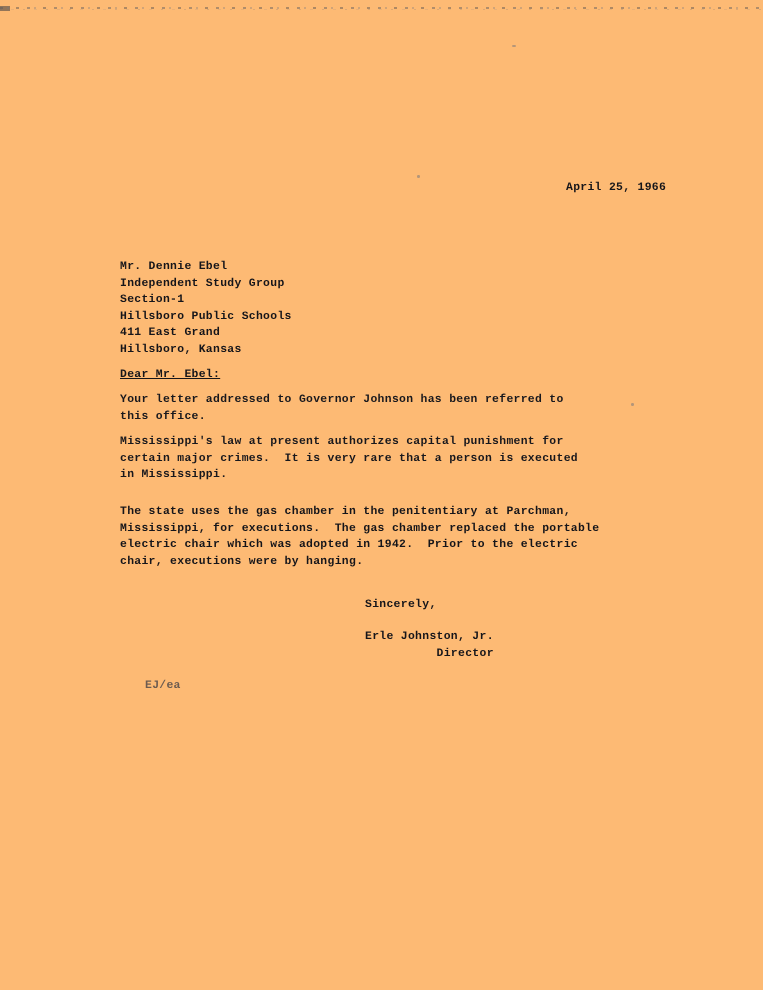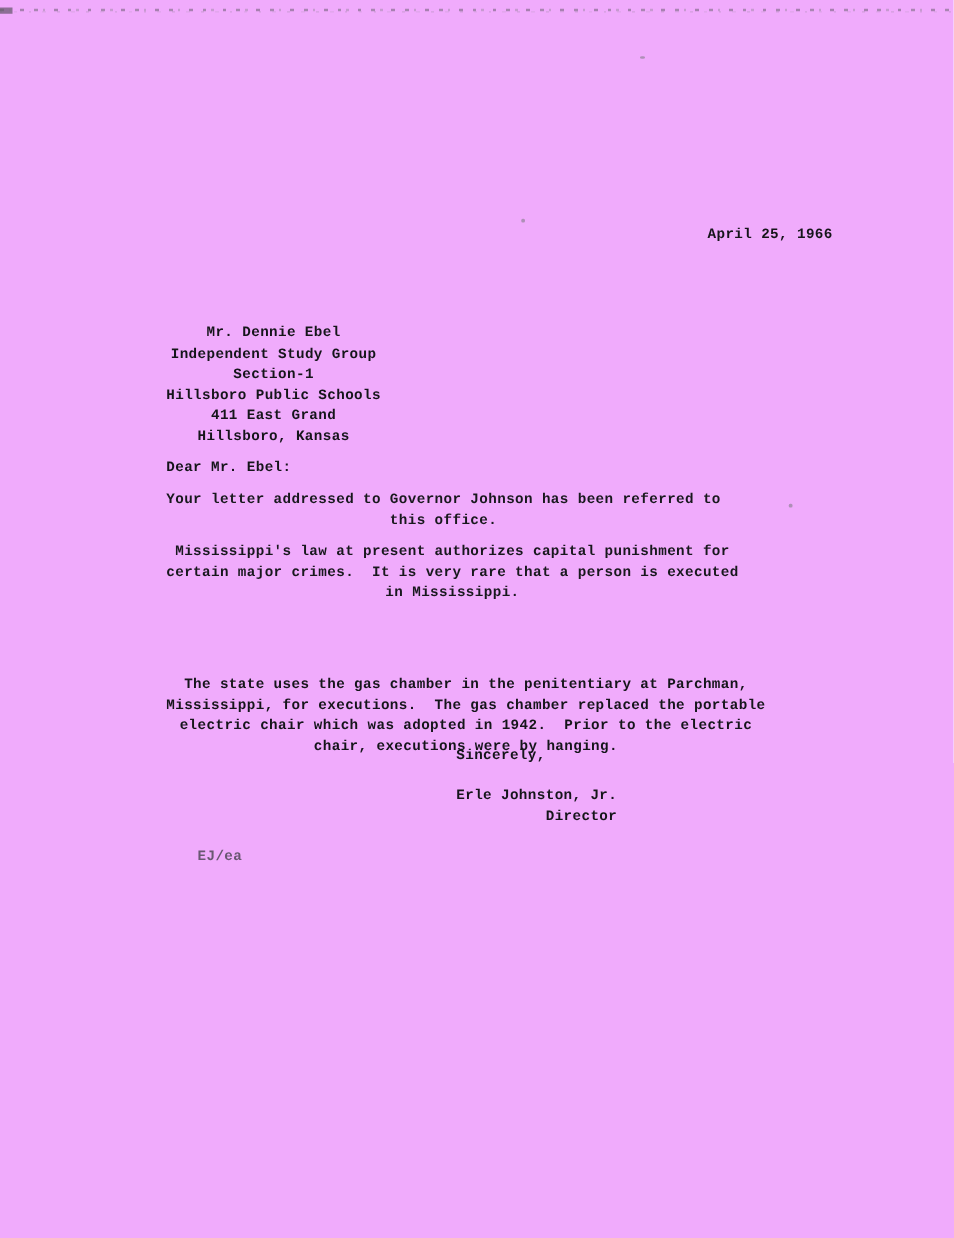--- a/index.html
+++ b/index.html
@@ -15,21 +15,21 @@
     overflow: hidden;
     font-family: "Liberation Mono", "DejaVu Sans Mono", monospace;
   }
 
   
   #page {
     position: absolute;
     left: 0; top: 0;
     width: 763px;
     height: 990px;
-    background: #f0abfc;
+    background: #fdba74;
   }
 
   
   .scan-top-line {
     position: absolute;
     left: 0;
     top: 7px;
     width: 763px;
     height: 2px;
     background-image:
@@ -75,30 +75,30 @@
     line-height: 16.5px;
     letter-spacing: 0.32px;
     color: #15151a;
     white-space: pre;
     font-weight: 700;
     -webkit-font-smoothing: none;
     text-rendering: geometricPrecision;
   }
 
   
-  .col-left  { left: 133px; text-align: center; }
+  .col-left  { left: 120px; }
   
   .col-ind   { left: 365px; }
 
   #date-line    { top: 180px; left: 566px; }
   #address-block{ top: 259px; }
-  #salutation   { top: 367px; }
+  #salutation   { top: 367px; text-decoration: underline; }
   #para-1       { top: 392px; }
   #para-2       { top: 434px; }
-  #para-3       { top: 504px; margin-top: 36px; }
+  #para-3       { top: 504px; }
   #closing      { top: 597px; }
   #signature    { top: 629px; text-align: right; }
   #initials     { top: 678px; color: #3c3c44; font-weight: 700; margin-left: 25px; }
 
   
   #para-1, #para-2 { color: #18181d; }
   #initials { opacity: 0.75; }
 </style>
 </head>
 <body>

